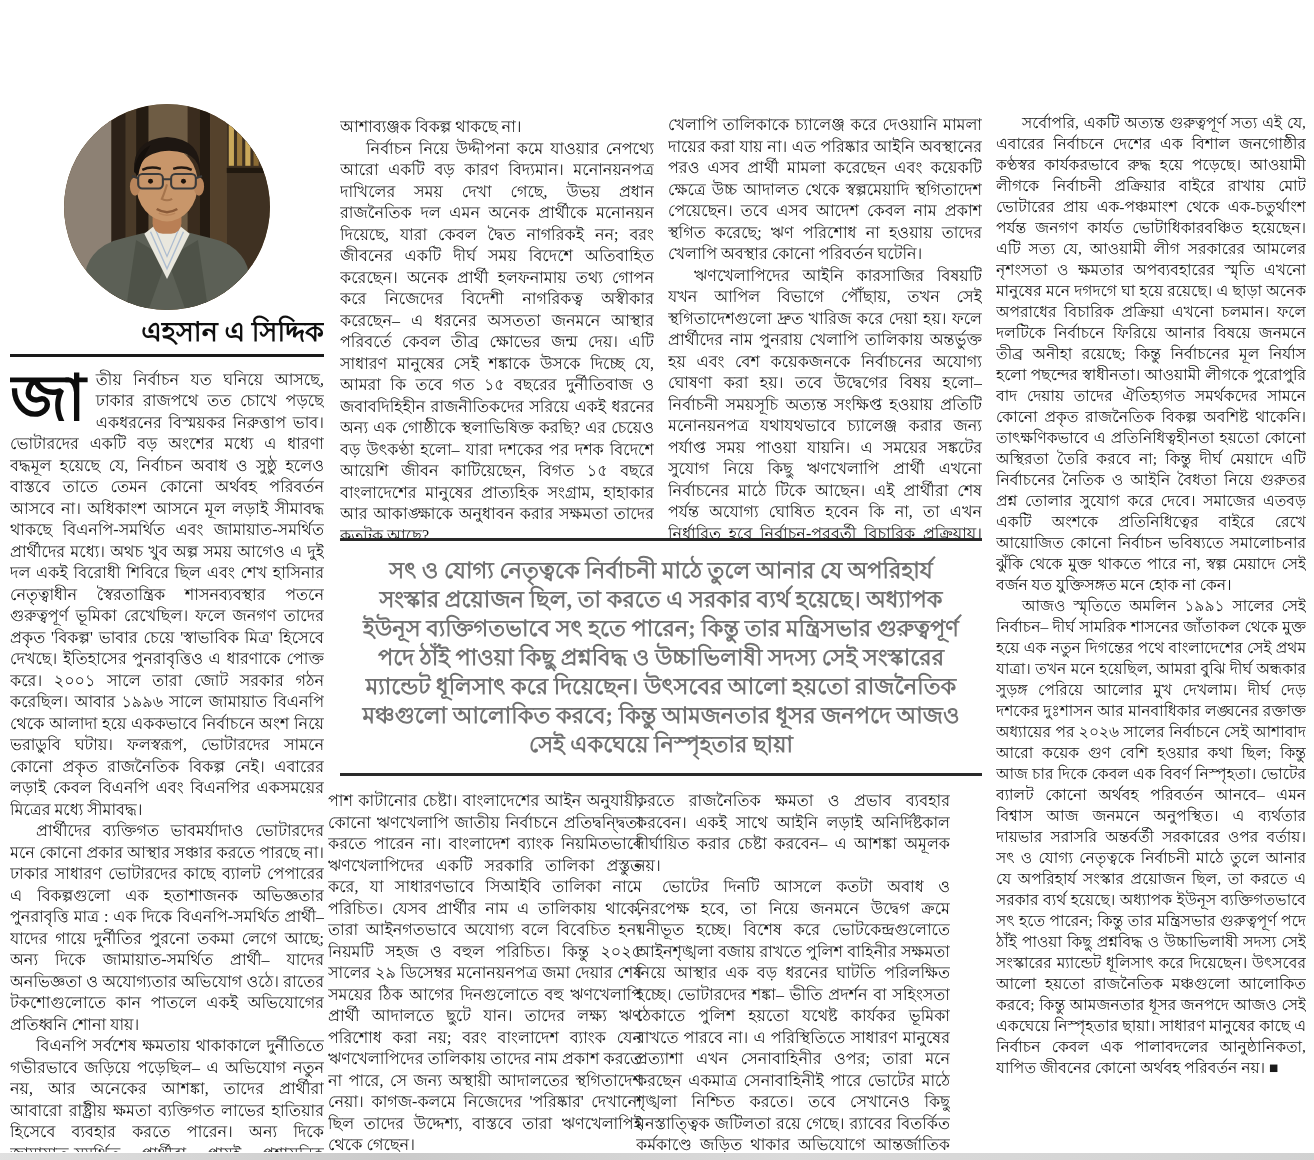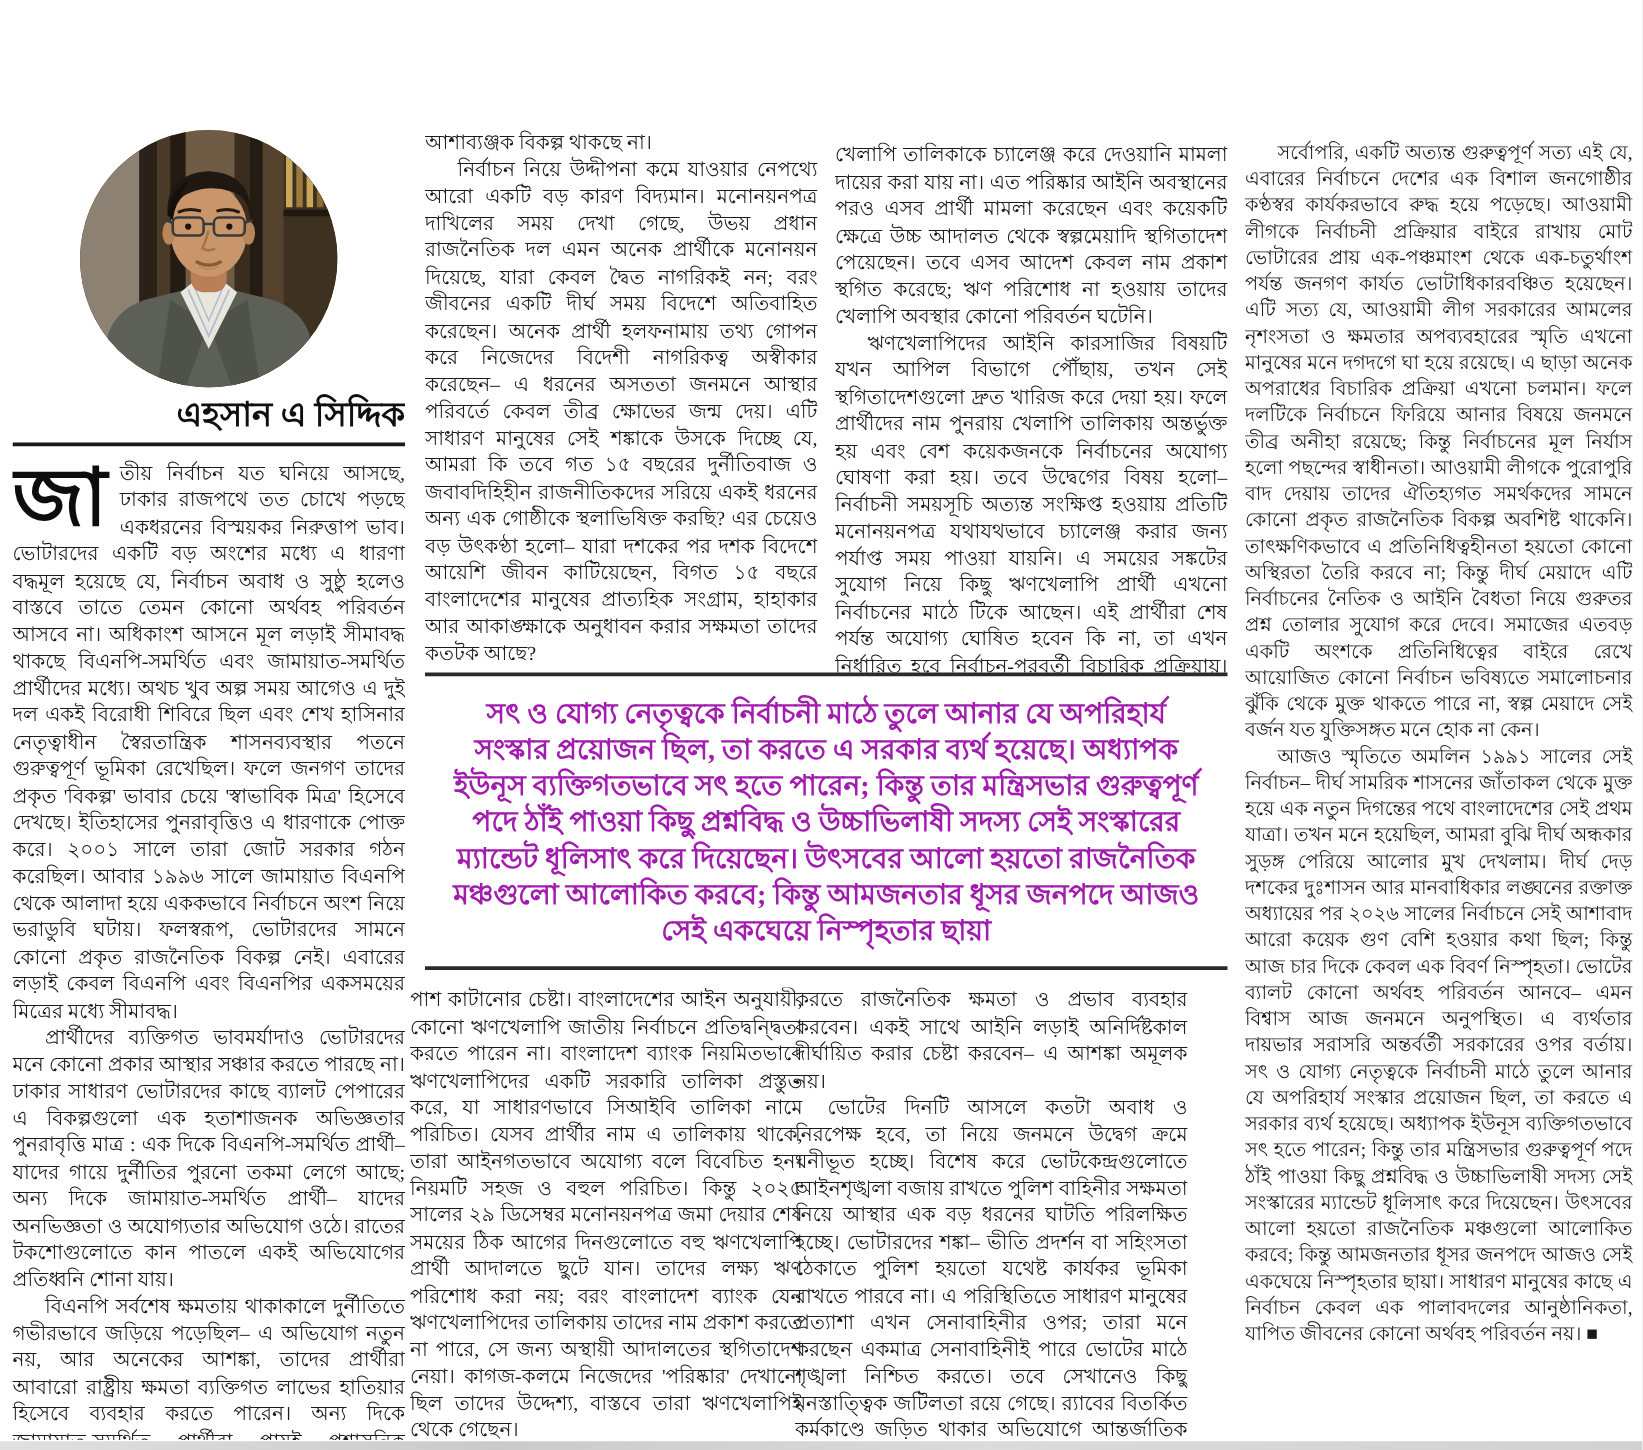--- a/index.html
+++ b/index.html
@@ -14,21 +14,21 @@
     letter-spacing:1px;
   }
   .col {
     position:absolute; text-align:justify; font-size:16px; line-height:21.5px;
     overflow:hidden;
   }
   .col p { margin:0; }
   .col p.indent { text-indent:26px; }
   
   #col1      { left:10px;  top:100px; width:314px; height:1052px; }
-  #col2-top  { left:340px; top:104px; width:314px; height:424px; }
+  #col2-top  { left:340px; top:116px; width:314px; height:424px; }
   #col3-top  { left:668px; top:114px; width:314px; height:424px; }
   #col2-bot  { left:328px; top:790px; width:314px; height:362px; }
   #col3-bot  { left:636px; top:790px; width:314px; height:362px; }
   #col4      { left:996px; top:112px; width:310px; height:1044px; font-size:15.5px; line-height:21px; }
   
   .photo-wrap { width:206px; height:206px; border-radius:50%; overflow:hidden; margin:4px auto 0; background:#7a6a52; }
   .photo-wrap svg { display:block; width:100%; height:100%; }
   .author-name { text-align:right; font-size:27px; font-weight:bold; margin:12px 0 10px; color:#0f0f0f; }
   .top-rule { border-top:3px solid #1a1a1a; margin-bottom:12px; }
   .dropcap {
@@ -37,21 +37,21 @@
   }
   
   .pull-quote {
     position:absolute; left:340px; top:538px; width:642px; height:238px;
     border-top:3px solid #2a2a2a; border-bottom:3px solid #2a2a2a;
     display:flex; align-items:center; justify-content:center;
     box-sizing:border-box; padding:8px 18px;
   }
   .pull-quote-text {
     text-align:center; font-size:22.5px; line-height:29px; font-weight:bold;
-    color:#a21caf;
+    color:#737373;
   }
   .fold-strip {
     position:absolute; left:0; bottom:0; width:100%; height:7px;
     background:linear-gradient(to right,#d9d9d9,#bdbdbd 30%,#d2d2d2 60%,#c6c6c6);
     opacity:.8;
   }
 </style>
 </head>
 <body>
 

